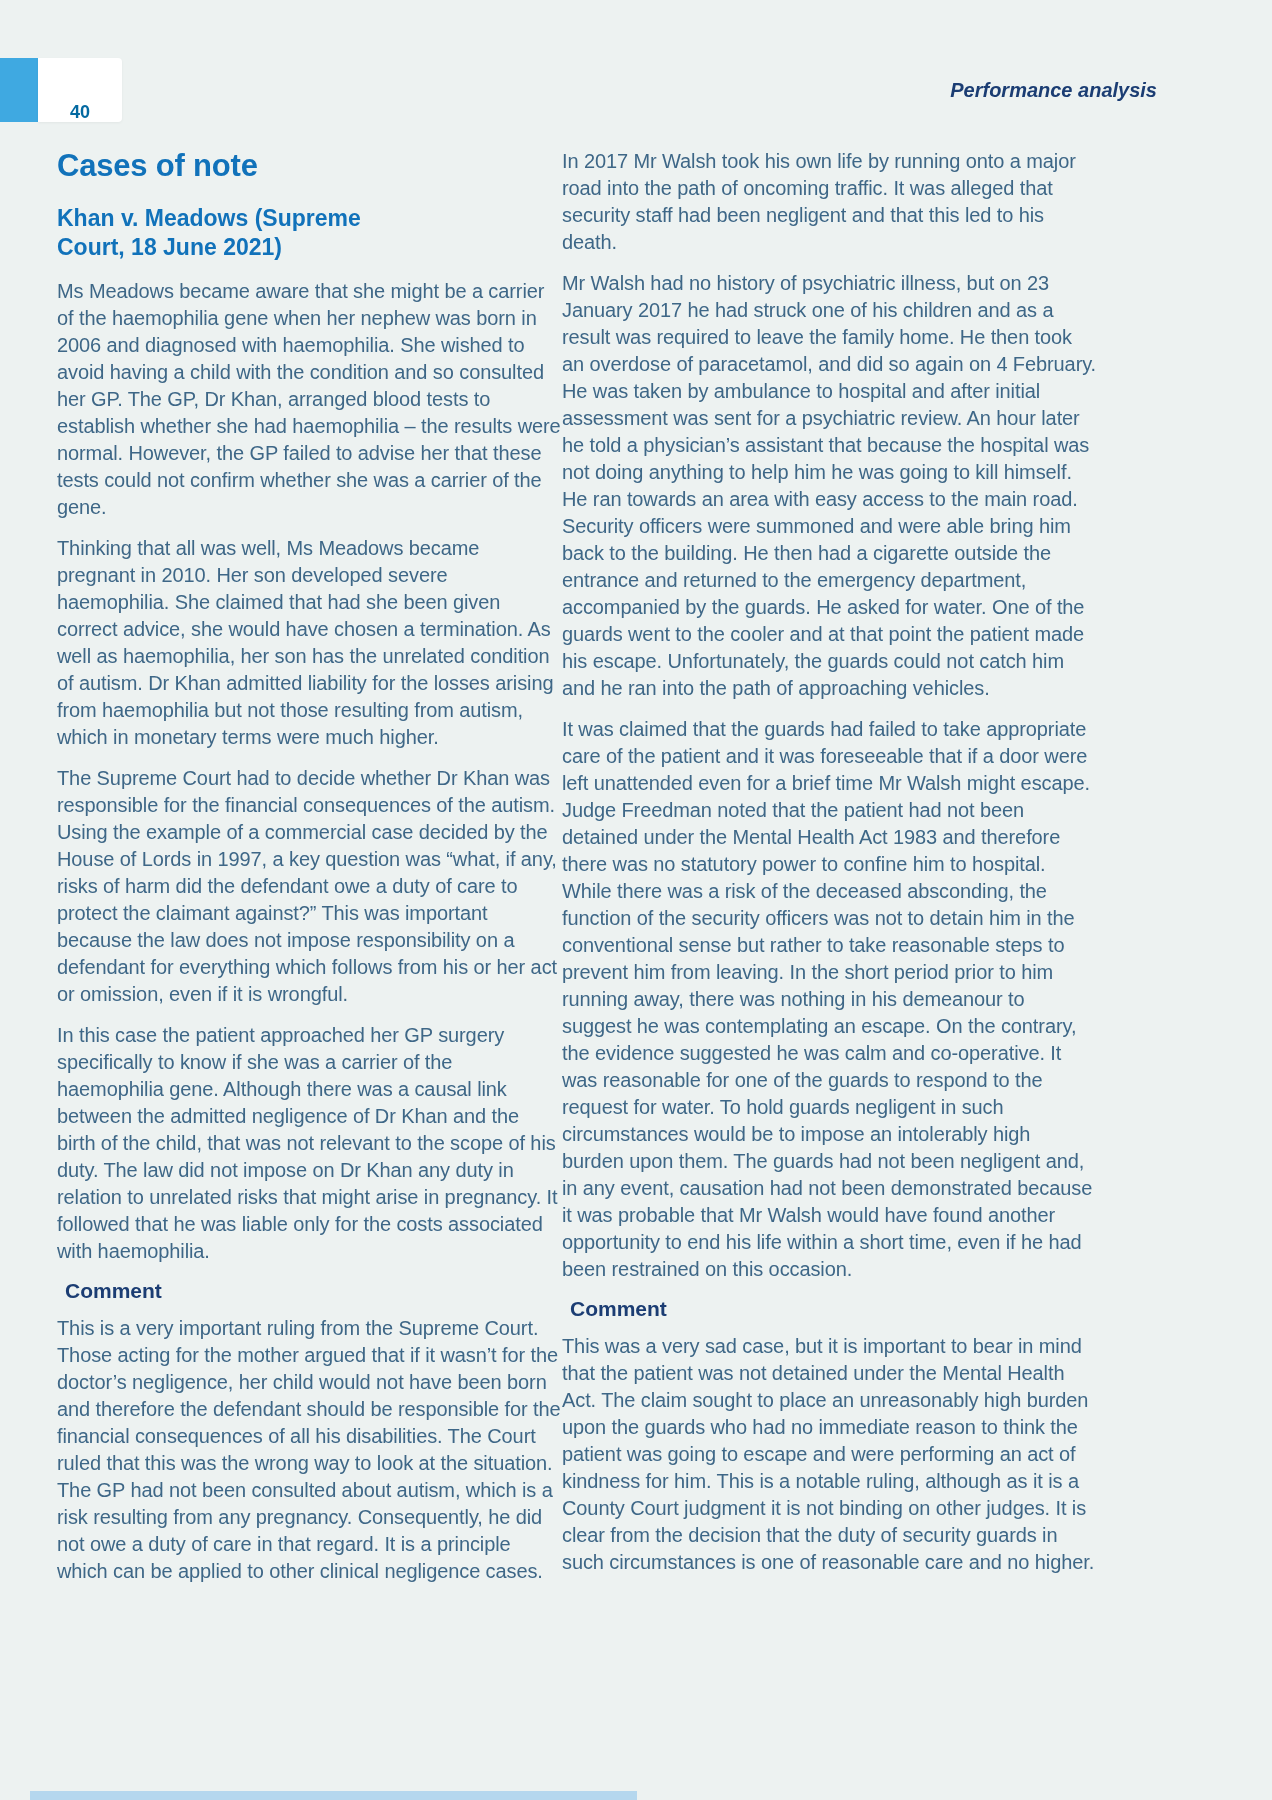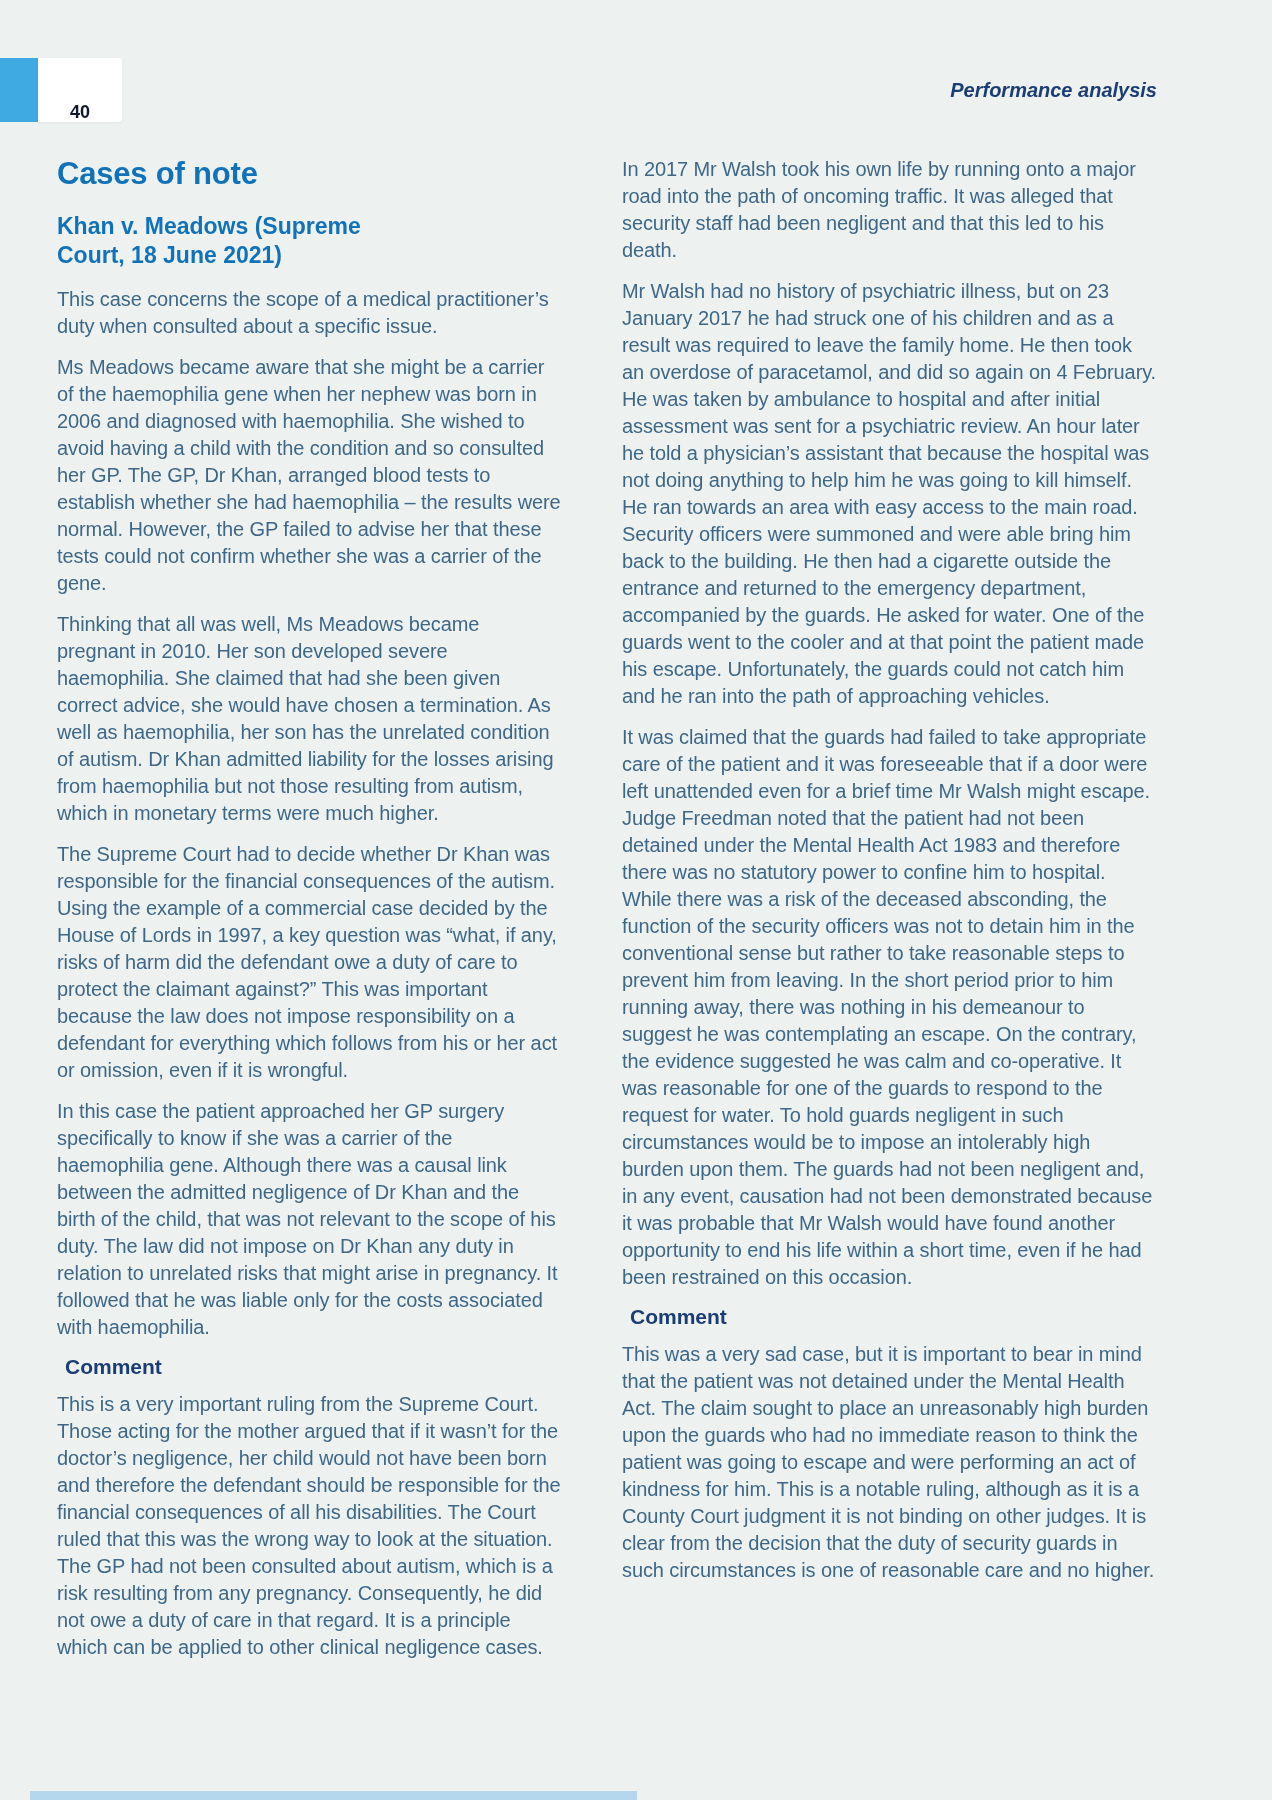--- a/index.html
+++ b/index.html
@@ -14,25 +14,25 @@
     position: absolute; top: 58px; left: 0; right: 115px; height: 64px;
     display: flex; align-items: center;
   }
   .accent-square { width: 38px; height: 64px; background: #3fa9e1; flex: 0 0 auto; }
   .pagenum-box {
     width: 84px; height: 64px; background: #ffffff;
     border-radius: 0 4px 4px 0;
     display: flex; align-items: center; justify-content: center;
     box-shadow: 0 1px 3px rgba(0,0,0,0.05);
   }
-  .pagenum { font-size: 18px; font-weight: bold; color: #0f172a; margin-top: 44px; }
+  .pagenum { font-size: 18px; font-weight: bold; color: #0369a1; margin-top: 44px; }
   .header-title { margin-left: auto; font-size: 20px; font-weight: bold; color: #1b3d73; font-style: italic; }
   .content {
-    position: absolute; top: 156px; left: 57px;
-    display: flex; gap: 60px; align-items: flex-start;
+    position: absolute; top: 148px; left: 57px;
+    display: flex; align-items: flex-start;
   }
   .col-left  { width: 505px; }
   .col-right { width: 535px; }
   .section-title {
     font-size: 31px; line-height: 36px; font-weight: bold;
     color: #1172ba; margin: 0 0 20px 0; letter-spacing: -0.2px;
   }
   .case-title {
     font-size: 23px; line-height: 29px; font-weight: bold;
     color: #1172ba; margin: 0 0 16px 0; white-space: pre-line;
@@ -60,21 +60,20 @@
   </div>
   <div class="header-title">Performance analysis</div>
 </div>
 
 <div class="content">
 
   <div class="col col-left">
     <h1 class="section-title">Cases of note</h1>
     <h2 class="case-title">Khan v. Meadows (Supreme
 Court, 18 June 2021)</h2>
-    <p class="body-para">This case concerns the scope of a medical practitioner’s duty when consulted about a specific issue.</p>
     <p class="body-para">Ms Meadows became aware that she might be a carrier of the haemophilia gene when her nephew was born in 2006 and diagnosed with haemophilia. She wished to avoid having a child with the condition and so consulted her GP. The GP, Dr Khan, arranged blood tests to establish whether she had haemophilia – the results were normal. However, the GP failed to advise her that these tests could not confirm whether she was a carrier of the gene.</p>
     <p class="body-para">Thinking that all was well, Ms Meadows became pregnant in 2010. Her son developed severe haemophilia. She claimed that had she been given correct advice, she would have chosen a termination. As well as haemophilia, her son has the unrelated condition of autism. Dr Khan admitted liability for the losses arising from haemophilia but not those resulting from autism, which in monetary terms were much higher.</p>
     <p class="body-para">The Supreme Court had to decide whether Dr Khan was responsible for the financial consequences of the autism. Using the example of a commercial case decided by the House of Lords in 1997, a key question was “what, if any, risks of harm did the defendant owe a duty of care to protect the claimant against?” This was important because the law does not impose responsibility on a defendant for everything which follows from his or her act or omission, even if it is wrongful.</p>
     <p class="body-para">In this case the patient approached her GP surgery specifically to know if she was a carrier of the haemophilia gene. Although there was a causal link between the admitted negligence of Dr Khan and the birth of the child, that was not relevant to the scope of his duty. The law did not impose on Dr Khan any duty in relation to unrelated risks that might arise in pregnancy. It followed that he was liable only for the costs associated with haemophilia.</p>
     <h3 class="comment-heading">Comment</h3>
     <p class="body-para">This is a very important ruling from the Supreme Court. Those acting for the mother argued that if it wasn’t for the doctor’s negligence, her child would not have been born and therefore the defendant should be responsible for the financial consequences of all his disabilities. The Court ruled that this was the wrong way to look at the situation. The GP had not been consulted about autism, which is a risk resulting from any pregnancy. Consequently, he did not owe a duty of care in that regard. It is a principle which can be applied to other clinical negligence cases.</p>
   </div>
 
   <div class="col col-right">
     <p class="body-para">In 2017 Mr Walsh took his own life by running onto a major road into the path of oncoming traffic. It was alleged that security staff had been negligent and that this led to his death.</p>

